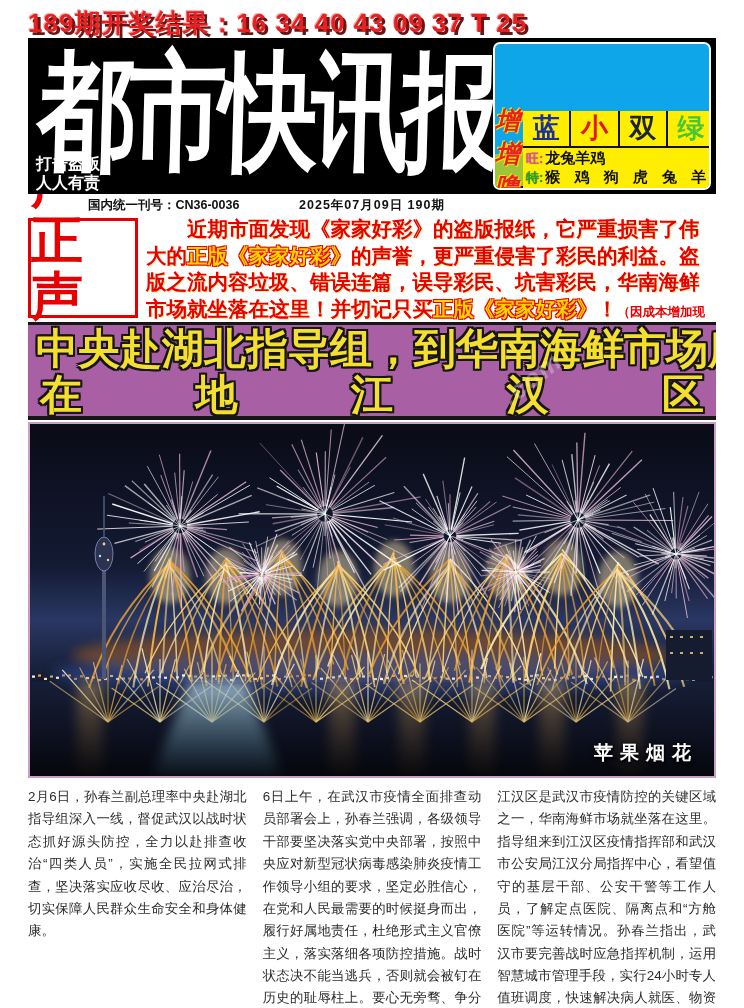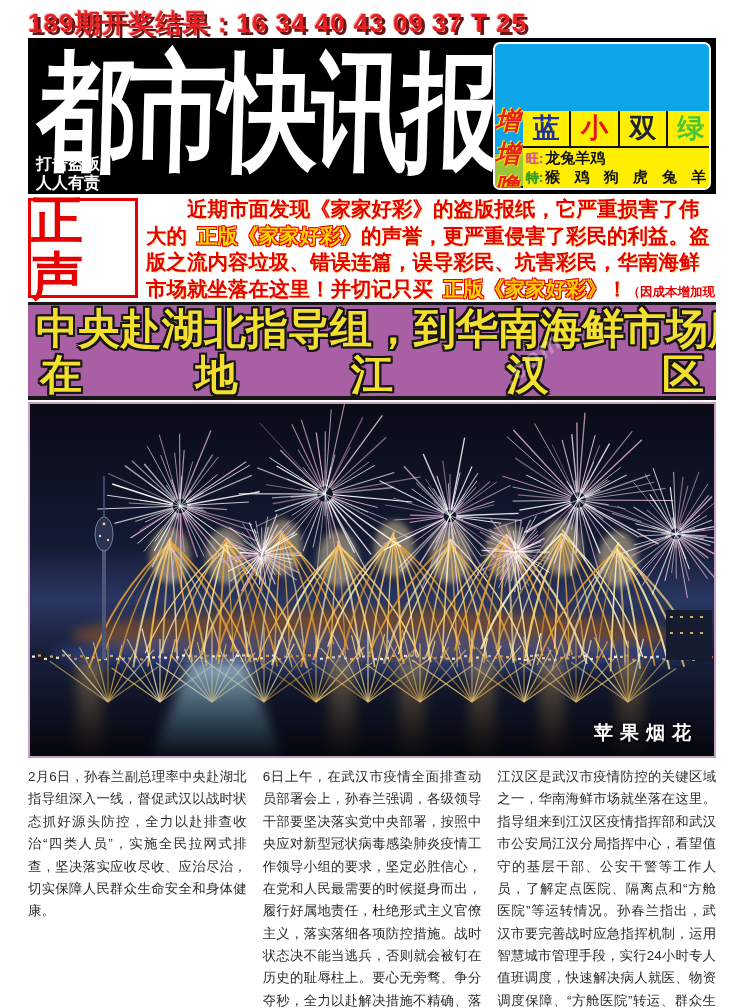--- a/index.html
+++ b/index.html
@@ -75,21 +75,21 @@
   .decl { margin-top:2px; display:flex; height:104px; }
   .decl-box {
     width:110px; border:3px solid #e80000; margin:2px 0;
     display:flex; flex-direction:column; align-items:center; justify-content:center;
     color:#e80000; font-size:52px; font-weight:900; line-height:1.08; letter-spacing:3px;
   }
   .decl-text {
     flex:1; padding-left:8px; font-size:20.5px; font-weight:bold; color:#e80000; line-height:1.3;
     text-indent:2em; text-shadow:1px 1px 0 #ffe9a0;
   }
-  .decl-hl { color:#ffd400; text-shadow:1px 1px 0 #e80000, -1px -1px 0 #e80000, 1px -1px 0 #e80000, -1px 1px 0 #e80000;margin-left:10px; }
+  .decl-hl { color:#ffd400; text-shadow:1px 1px 0 #e80000, -1px -1px 0 #e80000, 1px -1px 0 #e80000, -1px 1px 0 #e80000; }
   .decl-note { font-size:12.5px; text-shadow:none; letter-spacing:0; }
 
   
   .banner {
     position:relative; margin-top:2px; height:98px; background:#a95fa4;
     border-top:3px solid #161616; border-bottom:4px solid #161616; padding:1px 8px 0 8px; overflow:hidden;
   }
   .bn-line { font-size:42px; font-weight:900; color:#f5df2e; letter-spacing:0px; white-space:nowrap; line-height:46px;
     text-shadow:2px 0 0 #161616, -2px 0 0 #161616, 0 2px 0 #161616, 0 -2px 0 #161616, 2px 2px 0 #161616, -2px -2px 0 #161616, 2px -2px 0 #161616, -2px 2px 0 #161616;
   }
@@ -159,20 +159,24 @@
           <div class="issue-box">
             <span>190期</span>
             <span>提 供</span>
           </div>
 
         </div>
       </div>
     </div>
   </div>
 
+  <div class="pub-strip">
+    <span class="ps-issn">国内统一刊号：CN36-0036</span>
+    <span class="ps-date">2025年07月09日  190期</span>
+  </div>
 
   <div class="decl">
     <div class="decl-box">
       <div>严正</div>
       <div>声明</div>
     </div>
     <div class="decl-text"><span>近期市面发现《家家好彩》的盗版报纸，它严重损害了伟大的</span><span class="decl-hl">正版《家家好彩》</span><span>的声誉，更严重侵害了彩民的利益。盗版之流内容垃圾、错误连篇，误导彩民、坑害彩民，华南海鲜市场就坐落在这里！并切记只买</span><span class="decl-hl">正版《家家好彩》</span><span>！</span><span class="decl-note">（因成本增加现在原零售价基础上加0.5毛）</span></div>
   </div>
 
   <div class="banner">

